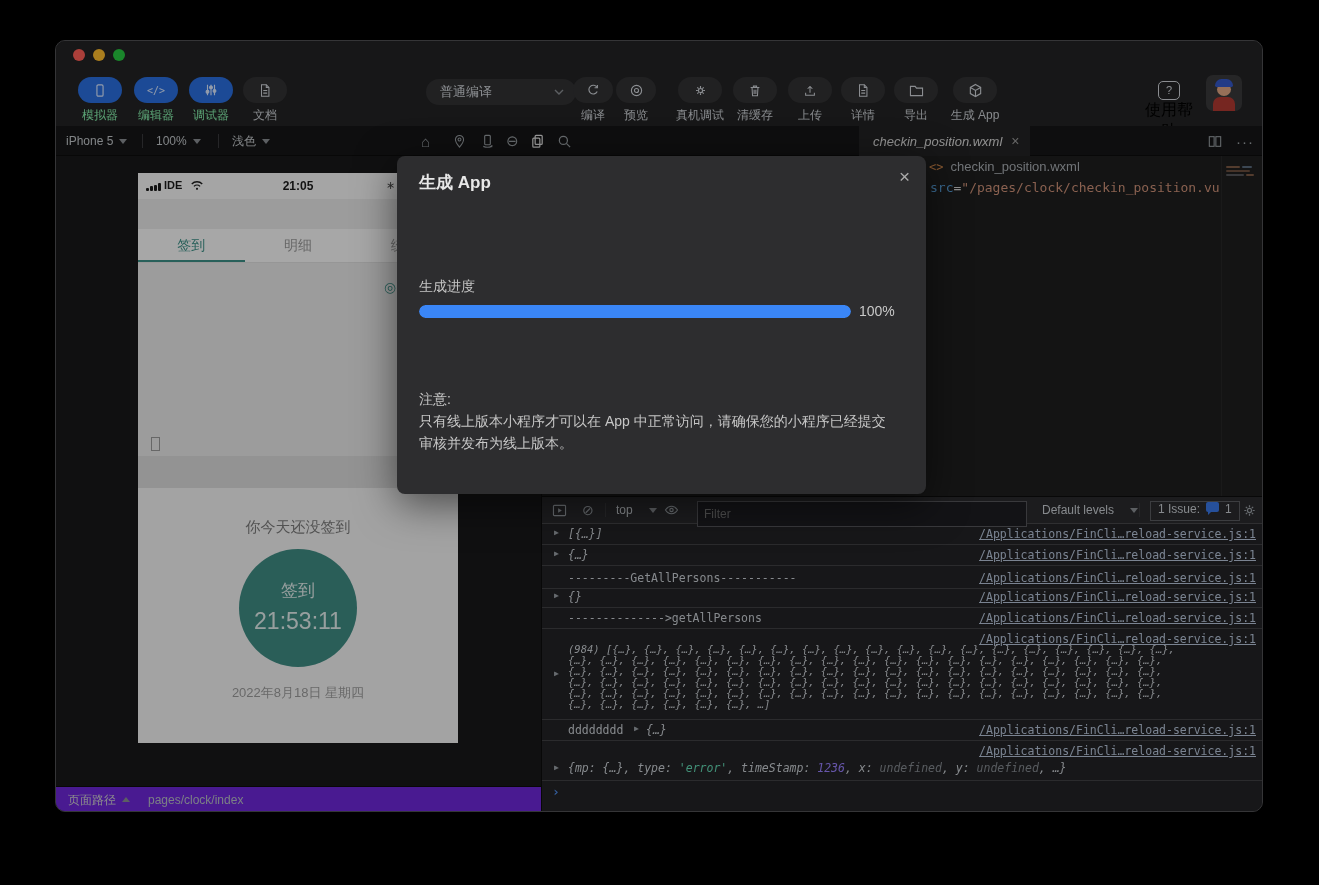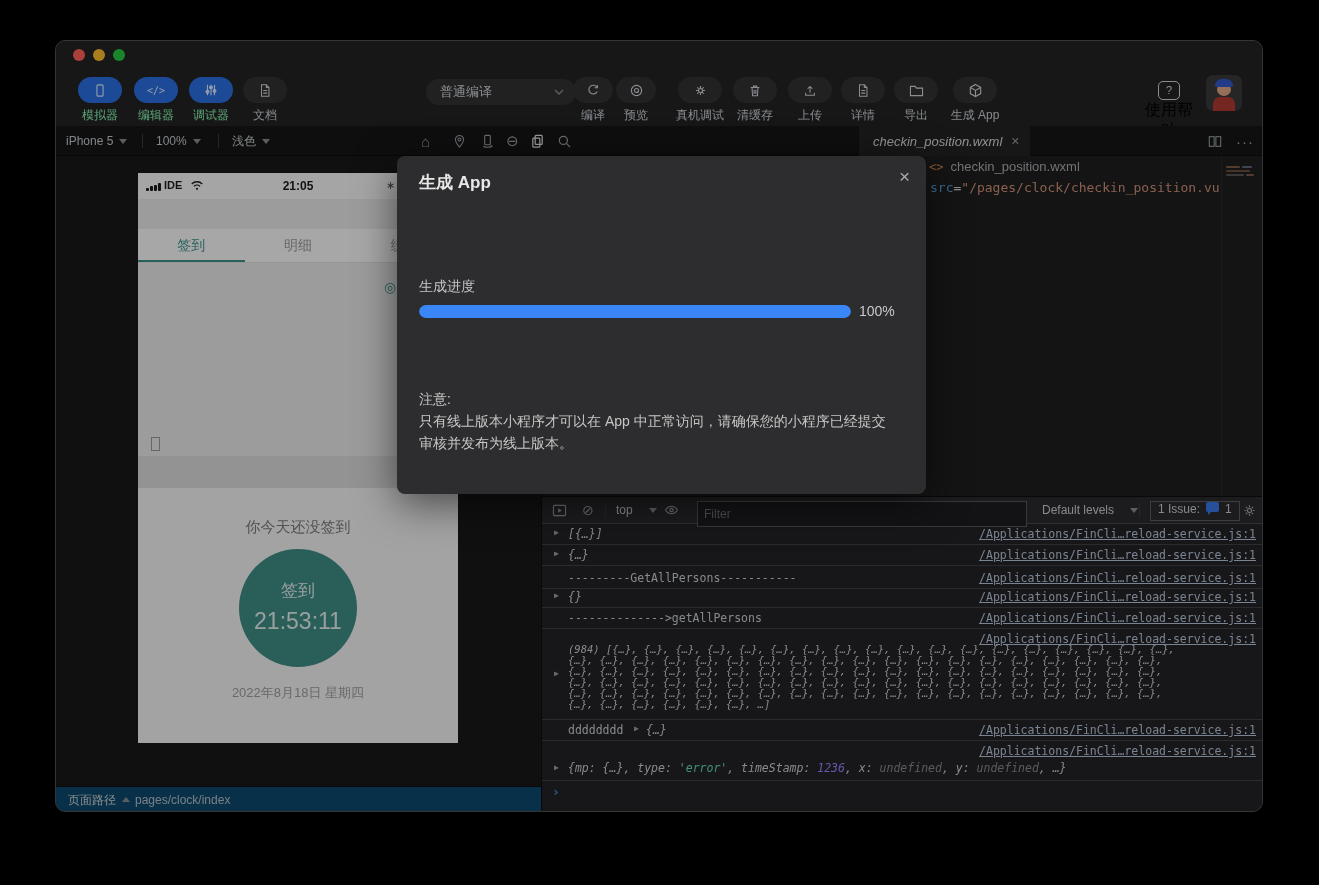--- a/index.html
+++ b/index.html
@@ -36,21 +36,21 @@
   .drop{position:absolute;top:0;height:30px;display:flex;align-items:center;gap:6px;font-size:12px;color:#c2c6ca;}
   .caret{width:0;height:0;border:4px solid transparent;border-top:5px solid #8a8e93;margin-top:5px;}
   .caret-up{width:0;height:0;border:4px solid transparent;border-bottom:5px solid #8a8e93;margin-bottom:5px;}
   .vsep{position:absolute;top:8px;width:1px;height:14px;background:#3a3a3c;}
   .simicon{position:absolute;top:0;height:30px;display:flex;align-items:center;color:#9aa0a5;font-size:15px;}
   .tab{position:absolute;left:803px;top:0;height:30px;background:#232324;display:flex;align-items:center;
        padding:0 10px 0 14px;font-size:13px;color:#d8d8d8;font-style:italic;}
   .tab .close{font-style:normal;color:#9a9a9a;margin-left:9px;font-size:14px;}
   
   .leftpane{position:absolute;left:0;top:115px;width:485px;height:630px;background:#19191a;}
-  .bottombar{position:absolute;left:0;top:745px;width:485px;height:27px;background:#0c4a6e;
+  .bottombar{position:absolute;left:0;top:745px;width:485px;height:27px;background:#6d28d9;
              border-top:1px solid #0c0c0d;box-sizing:border-box;display:flex;align-items:center;font-size:12px;}
   
   .phone{position:absolute;left:82px;top:132px;width:320px;height:570px;background:#e9e9e9;overflow:hidden;}
   .ph-status{position:absolute;left:0;top:0;width:100%;height:26px;background:#f7f7f7;color:#1c1c1c;}
   .sigbars{position:absolute;left:8px;top:10px;display:flex;align-items:flex-end;gap:1.5px;}
   .sigbars i{display:block;width:2.5px;background:#1c1c1c;border-radius:1px;}
   .ph-nav{position:absolute;left:0;top:26px;width:100%;height:30px;background:#f7f7f7;
           text-align:center;font-size:15px;font-weight:bold;color:#141414;line-height:30px;}
   .ph-tabs{position:absolute;left:0;top:56px;width:100%;height:34px;background:#fafafa;border-bottom:1px solid #e0e0e0;
            box-sizing:border-box;display:flex;}
@@ -376,21 +376,21 @@
         </div>
         <div class="phdate">2022年8月18日 星期四</div>
       </div>
     </div>
 
     <div class="bottombar">
       <span style="margin-left:12px;color:#d0d0d0;display:flex;align-items:center;gap:6px">
         <span>页面路径</span>
         <span class="caret-up"></span>
       </span>
-      <span style="margin-left:5px;color:#b9bfc6">pages/clock/index</span>
+      <span style="margin-left:18px;color:#b9bfc6">pages/clock/index</span>
     </div>
 
     <div class="editor">
       <div class="crumb">
         <span class="angle">&lt;&gt;</span><span>checkin_position.wxml</span>
       </div>
       <div class="codeline"><span style="color:#569cd6">src</span><span style="color:#d4d4d4">=</span><span style="color:#ce9178">"/pages/clock/checkin_position.vu</span></div>
       <div class="minimap">
         <span class="mmark" style="left:4px;top:10px;width:14px;background:#7c5a45"></span>
         <span class="mmark" style="left:20px;top:10px;width:10px;background:#5a6b7c"></span>

